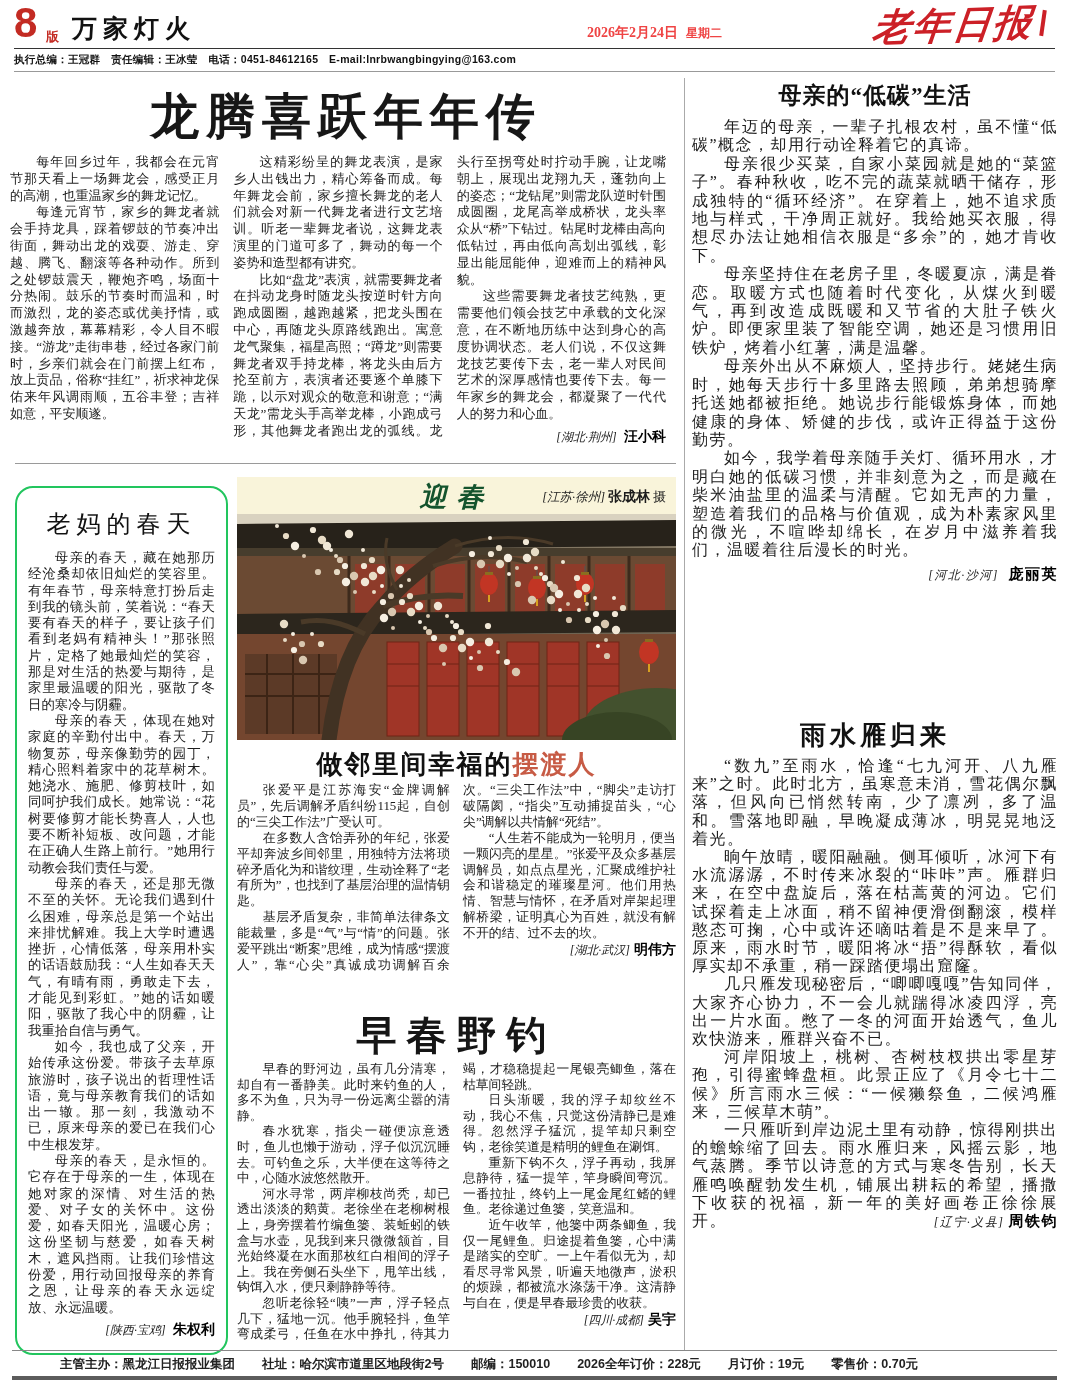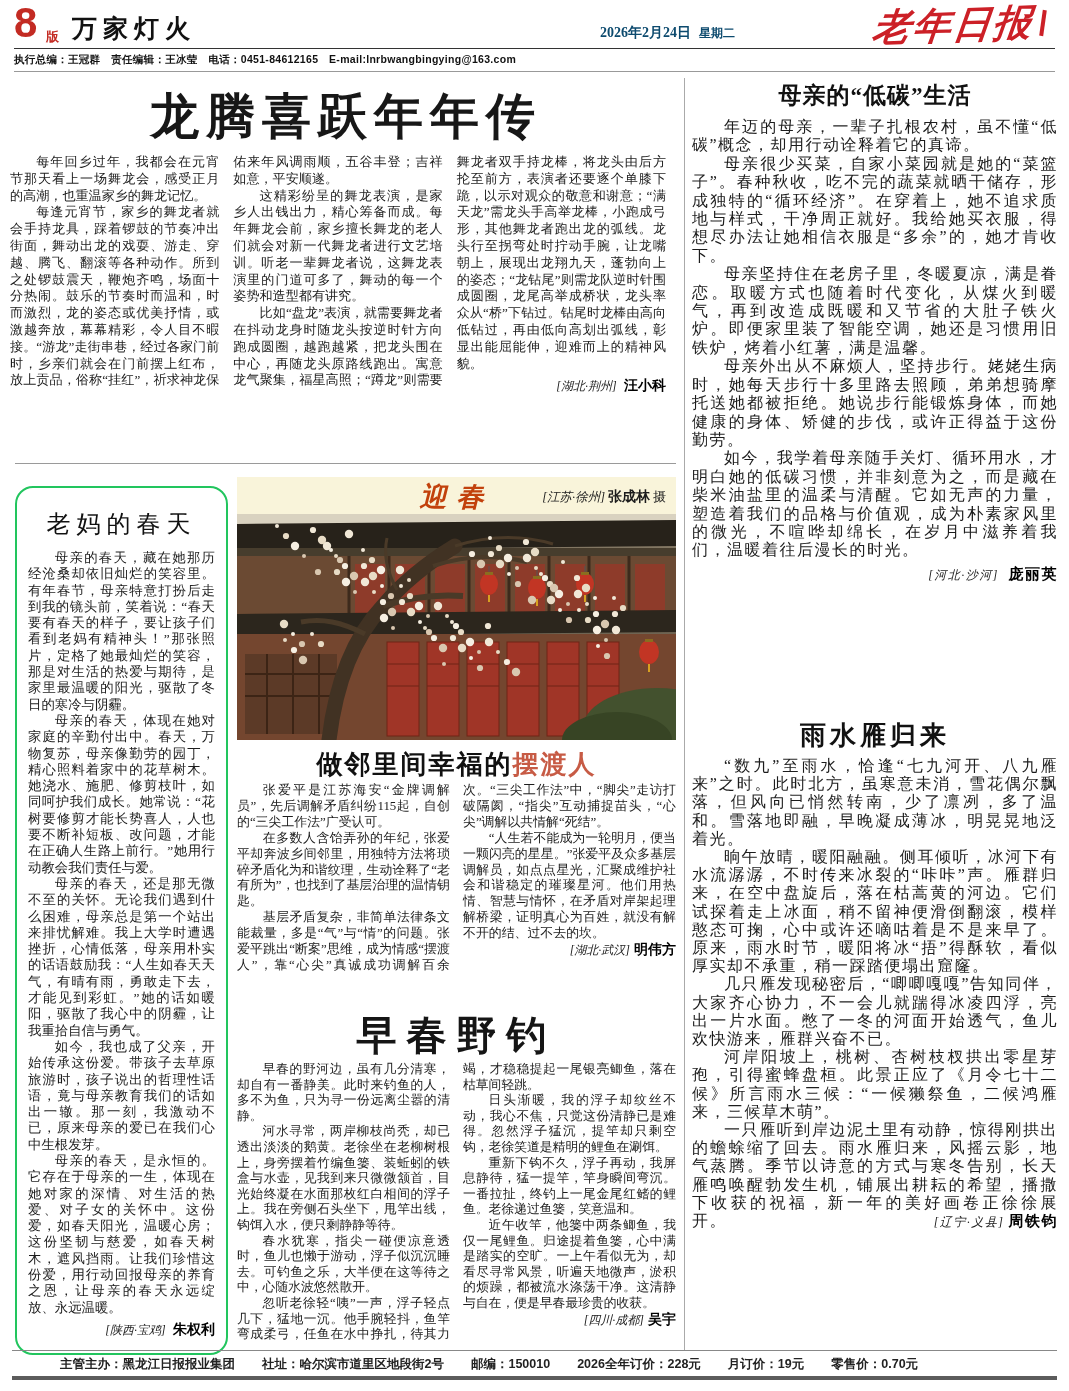--- a/index.html
+++ b/index.html
@@ -6,21 +6,21 @@
   .page{position:relative;width:1069px;height:1391px;background:#fff;margin:0 auto;
         font-family:"Liberation Serif", serif;color:#1c1c1c;overflow:hidden;}
   
   .masthead{position:absolute;top:4px;left:14px;right:14px;height:42px;}
   .pagenum{position:absolute;left:0;top:-2px;font-family:"Liberation Sans",sans-serif;
            font-weight:bold;font-size:42px;color:#c32b23;line-height:42px;}
   .pageword{position:absolute;left:32px;top:24px;font-family:"Liberation Sans",sans-serif;
             font-weight:bold;font-size:13px;color:#c32b23;}
   .section-name{position:absolute;left:58px;top:8px;font-family:"Liberation Sans",sans-serif;
                 font-weight:bold;font-size:25px;letter-spacing:6px;color:#111;}
-  .dateline{position:absolute;right:320px;top:20px;font-size:14px;font-weight:bold;color:#0c4a6e;white-space:nowrap;}
+  .dateline{position:absolute;right:333px;top:20px;font-size:14px;font-weight:bold;color:#ef4444;white-space:nowrap;}
   .weekday{font-size:12px;font-weight:bold;margin-left:8px;}
   .paper-name{position:absolute;right:22px;top:-4px;font-size:38px;font-weight:bold;color:#cc2027;
               transform:skewX(-8deg) rotate(-2deg);letter-spacing:2px;font-style:italic;}
   .paper-stroke{position:absolute;right:10px;top:6px;width:4px;height:26px;background:#cc2027;transform:rotate(8deg);}
   .rule1{position:absolute;top:48px;left:14px;right:14px;border-top:1.6px solid #333;}
   .staff{position:absolute;top:53px;left:14px;font-family:"Liberation Sans",sans-serif;
          font-weight:bold;font-size:10.5px;color:#111;letter-spacing:.3px;}
   .rule2{position:absolute;top:71px;left:14px;right:14px;border-top:1px solid #999;}
   
   p.np{margin:0;text-indent:2em;text-align:justify;}
@@ -39,21 +39,21 @@
   .vline-right{position:absolute;top:78px;left:684px;width:0;height:1272px;border-left:1px solid #aaa;}
   
   .mom-box{position:absolute;top:486px;left:15px;width:213px;height:869px;
            border:2px solid #22c55e;border-radius:18px;padding:8px 11px;box-sizing:border-box;background:#fff;}
   .mom-title{text-align:center;font-size:24px;letter-spacing:6px;margin:12px 0 10px;color:#111;}
   .mom-body{font-size:13.4px;line-height:16.3px;}
   
   .photo-block{position:absolute;top:477px;left:237px;width:439px;height:263px;}
   .caption-bar{position:relative;height:37px;background:#f9f4da;}
   .caption-title{position:absolute;left:50%;top:2px;transform:translateX(-50%);
-                 font-size:27px;font-weight:bold;font-style:italic;letter-spacing:10px;color:#c2410c;}
+                 font-size:27px;font-weight:bold;font-style:italic;letter-spacing:10px;color:#14532d;}
   .caption-credit{position:absolute;right:10px;top:11px;font-size:13px;}
   .caption-credit .place{font-style:italic;font-size:12.5px;margin-top:27px;}
   .caption-credit .author{font-family:"Liberation Sans",sans-serif;font-weight:bold;font-size:14px;margin:0 3px;}
   .caption-credit .suffix{font-size:13px;}
   .photo-img{display:block;width:439px;height:226px;}
   
   .ferry-title{position:absolute;top:747px;left:237px;width:439px;text-align:center;
                font-family:"Liberation Sans",sans-serif;font-weight:bold;font-size:26px;letter-spacing:2px;color:#111;}
   .ferry-title .red{color:#c75b45;}
   .ferry-body{position:absolute;top:783px;left:237px;width:439px;height:222px;
@@ -97,20 +97,21 @@
   <div class="rule1"></div>
   <div class="staff">执行总编：王冠群　责任编辑：王冰莹　电话：0451-84612165　E-mail:lnrbwangbingying@163.com</div>
   <div class="rule2"></div>
 
   <div class="dragon-title">龙腾喜跃年年传</div>
   <div class="dragon-body">
     <p class="np">每年回乡过年，我都会在元宵节那天看上一场舞龙会，感受正月的高潮，也重温家乡的舞龙记忆。</p>
     <p class="np">每逢元宵节，家乡的舞龙者就会手持龙具，踩着锣鼓的节奏冲出街面，舞动出龙的戏耍、游走、穿越、腾飞、翻滚等各种动作。所到之处锣鼓震天，鞭炮齐鸣，场面十分热闹。鼓乐的节奏时而温和，时而激烈，龙的姿态或优美抒情，或激越奔放，幕幕精彩，令人目不暇接。“游龙”走街串巷，经过各家门前时，乡亲们就会在门前摆上红布，放上贡品，俗称“挂红”，祈求神龙保佑来年风调雨顺，五谷丰登；吉祥如意，平安顺遂。</p>
     <p class="np">这精彩纷呈的舞龙表演，是家乡人出钱出力，精心筹备而成。每年舞龙会前，家乡擅长舞龙的老人们就会对新一代舞龙者进行文艺培训。听老一辈舞龙者说，这舞龙表演里的门道可多了，舞动的每一个姿势和造型都有讲究。</p>
     <p class="np">比如“盘龙”表演，就需要舞龙者在抖动龙身时随龙头按逆时针方向跑成圆圈，越跑越紧，把龙头围在中心，再随龙头原路线跑出。寓意龙气聚集，福星高照；“蹲龙”则需要舞龙者双手持龙棒，将龙头由后方抡至前方，表演者还要逐个单膝下跪，以示对观众的敬意和谢意；“满天龙”需龙头手高举龙棒，小跑成弓形，其他舞龙者跑出龙的弧线。龙头行至拐弯处时拧动手腕，让龙嘴朝上，展现出龙翔九天，蓬勃向上的姿态；“龙钻尾”则需龙队逆时针围成圆圈，龙尾高举成桥状，龙头率众从“桥”下钻过。钻尾时龙棒由高向低钻过，再由低向高划出弧线，彰显出能屈能伸，迎难而上的精神风貌。</p>
+    <p class="np">这些需要舞龙者技艺纯熟，更需要他们领会技艺中承载的文化深意，在不断地历练中达到身心的高度协调状态。老人们说，不仅这舞龙技艺要传下去，老一辈人对民间艺术的深厚感情也要传下去。每一年家乡的舞龙会，都凝聚了一代代人的努力和心血。</p>
     <div class="byline">
       <span class="place">[湖北·荆州]</span>
       <span class="author">汪小科</span>
     </div>
   </div>
 
   <div class="hline-mid"></div>
   <div class="vline-right"></div>
 
   <div class="mom-box">
@@ -353,22 +354,22 @@
   <div class="ferry-body">
     <p class="np">张爱平是江苏海安“金牌调解员”，先后调解矛盾纠纷115起，自创的“三尖工作法”广受认可。</p>
     <p class="np">在多数人含饴弄孙的年纪，张爱平却奔波乡间邻里，用独特方法将琐碎矛盾化为和谐纹理，生动诠释了“老有所为”，也找到了基层治理的温情钥匙。</p>
     <p class="np">基层矛盾复杂，非简单法律条文能裁量，多是“气”与“情”的问题。张爱平跳出“断案”思维，成为情感“摆渡人”，靠“心尖”真诚成功调解百余次。“三尖工作法”中，“脚尖”走访打破隔阂，“指尖”互动捕捉苗头，“心尖”调解以共情解“死结”。</p>
     <p class="np"><span>“人生若不能成为一轮明月，便当一颗闪亮的星星。”张爱平及众多基层调解员，如点点星光，汇聚成维护社会和谐稳定的璀璨星河。他们用热情、智慧与情怀，在矛盾对岸架起理解桥梁，证明真心为百姓，就没有解不开的结、过不去的坎。</span><span class="byline-inline"><span class="place">[湖北·武汉]</span><span class="author">明伟方</span></span></p>
   </div>
 
   <div class="fishing-title">早春野钓</div>
   <div class="fishing-body">
     <p class="np">早春的野河边，虽有几分清寒，却自有一番静美。此时来钓鱼的人，多不为鱼，只为寻一份远离尘嚣的清静。</p>
+    <p class="np">春水犹寒，指尖一碰便凉意透时，鱼儿也懒于游动，浮子似沉沉睡去。可钓鱼之乐，大半便在这等待之中，心随水波悠然散开。</p>
     <p class="np">河水寻常，两岸柳枝尚秃，却已透出淡淡的鹅黄。老徐坐在老柳树根上，身旁摆着竹编鱼篓、装蚯蚓的铁盒与水壶，见我到来只微微颔首，目光始终凝在水面那枚红白相间的浮子上。我在旁侧石头坐下，甩竿出线，钩饵入水，便只剩静静等待。</p>
-    <p class="np">春水犹寒，指尖一碰便凉意透时，鱼儿也懒于游动，浮子似沉沉睡去。可钓鱼之乐，大半便在这等待之中，心随水波悠然散开。</p>
     <p class="np">忽听老徐轻“咦”一声，浮子轻点几下，猛地一沉。他手腕轻抖，鱼竿弯成柔弓，任鱼在水中挣扎，待其力竭，才稳稳提起一尾银亮鲫鱼，落在枯草间轻跳。</p>
     <p class="np">日头渐暖，我的浮子却纹丝不动，我心不焦，只觉这份清静已是难得。忽然浮子猛沉，提竿却只剩空钩，老徐笑道是精明的鲤鱼在涮饵。</p>
     <p class="np">重新下钩不久，浮子再动，我屏息静待，猛一提竿，竿身瞬间弯沉。一番拉扯，终钓上一尾金尾红鳍的鲤鱼。老徐递过鱼篓，笑意温和。</p>
     <p class="np"><span>近午收竿，他篓中两条鲫鱼，我仅一尾鲤鱼。归途提着鱼篓，心中满是踏实的空旷。一上午看似无为，却看尽寻常风景，听遍天地微声，淤积的烦躁，都被流水涤荡干净。这清静与自在，便是早春最珍贵的收获。</span><span class="byline-inline"><span class="place">[四川·成都]</span><span class="author">吴宇</span></span></p>
   </div>
 
   <div class="lowc-title">母亲的“低碳”生活</div>
   <div class="lowc-body">
     <p class="np">年迈的母亲，一辈子扎根农村，虽不懂“低碳”概念，却用行动诠释着它的真谛。</p>
     <p class="np">母亲很少买菜，自家小菜园就是她的“菜篮子”。春种秋收，吃不完的蔬菜就晒干储存，形成独特的“循环经济”。在穿着上，她不追求质地与样式，干净周正就好。我给她买衣服，得想尽办法让她相信衣服是“多余”的，她才肯收下。</p>

